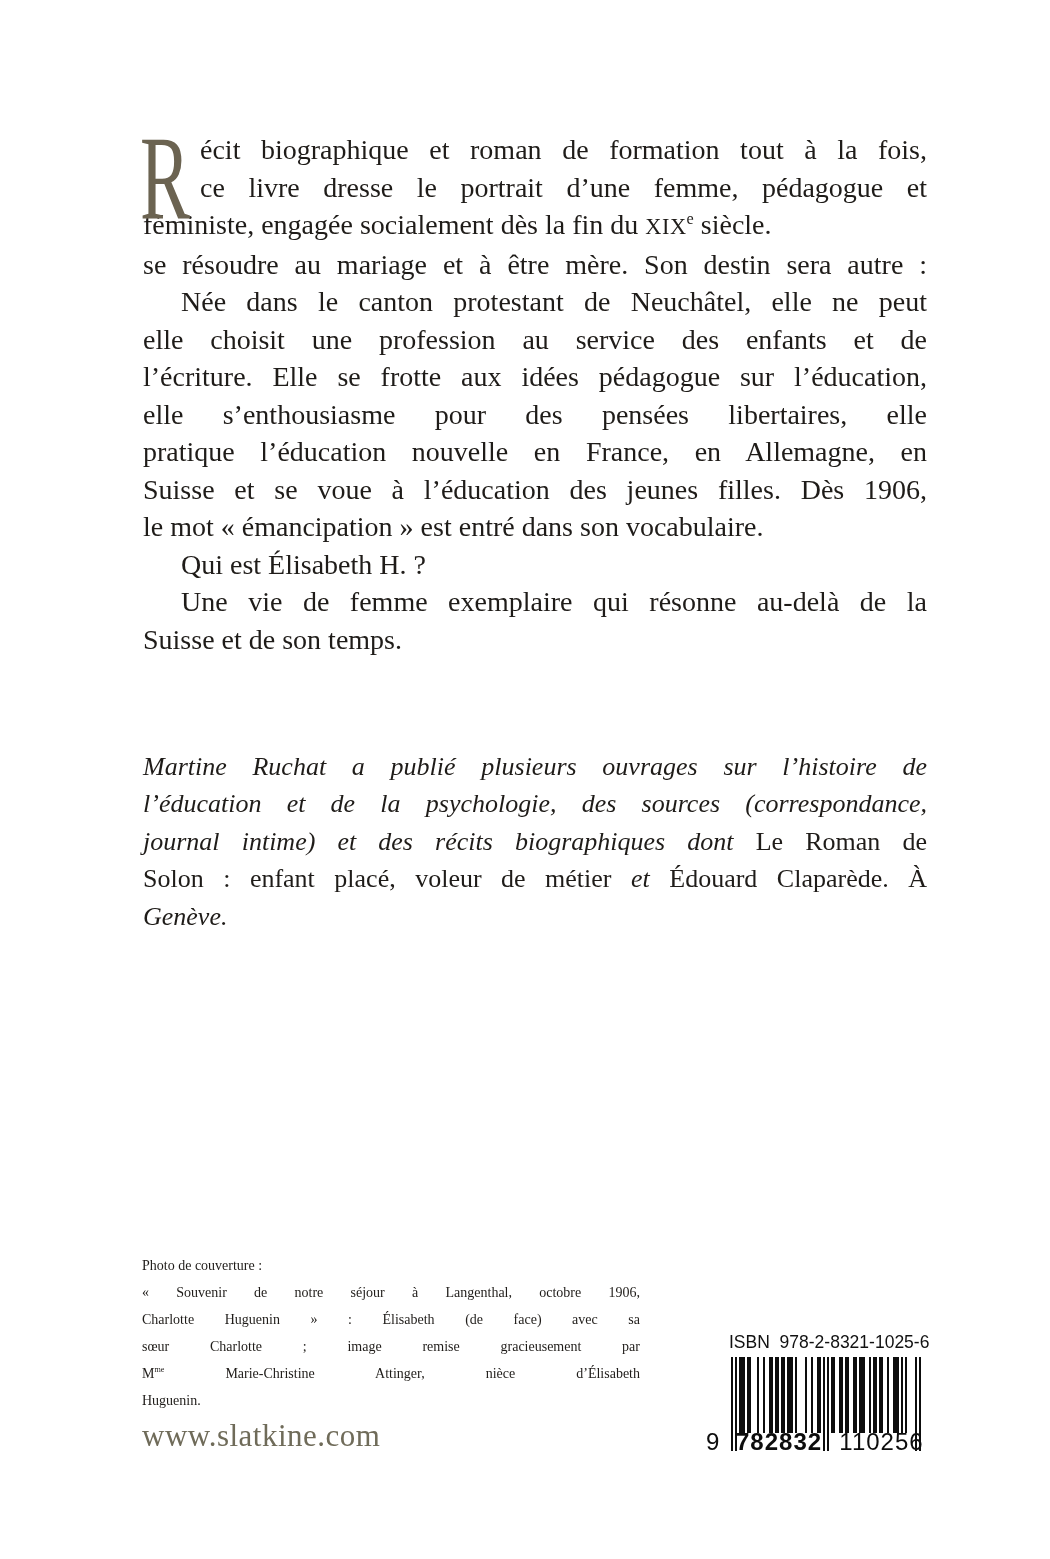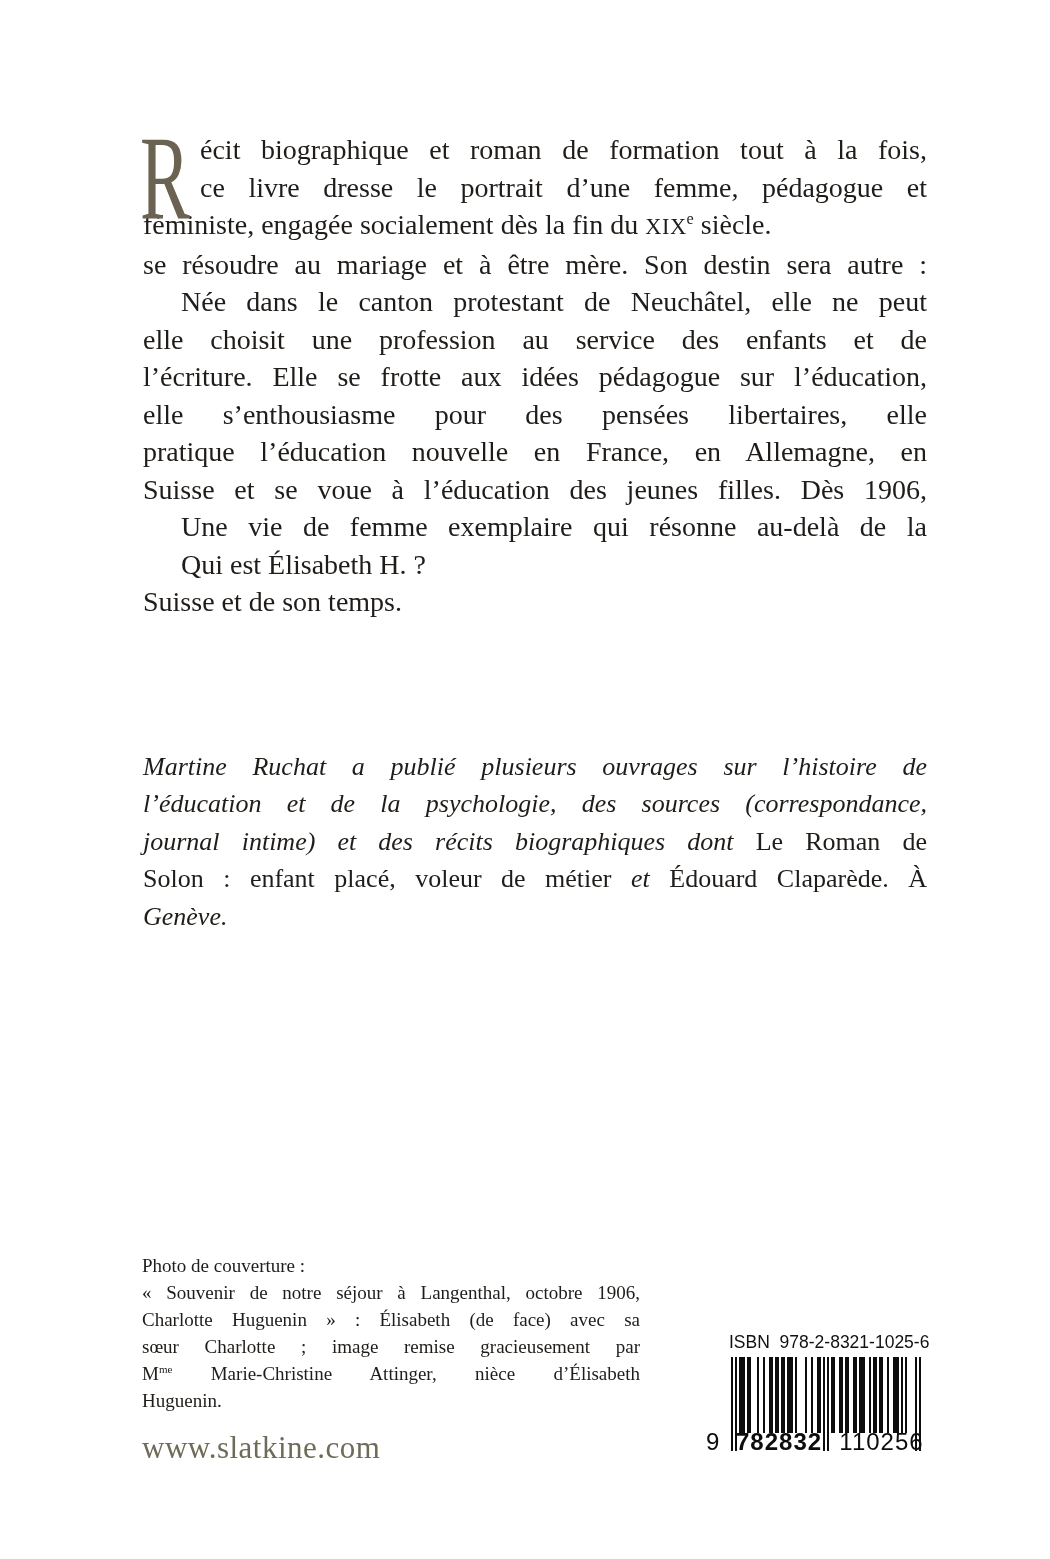--- a/index.html
+++ b/index.html
@@ -34,27 +34,27 @@
 
   
   #bio{
     position:absolute;left:143px;top:748px;width:784px;
     font-size:26px;line-height:37.4px;font-style:italic;
   }
 
   
   #credit{
     position:absolute;left:142px;top:1252px;width:498px;
-    font-size:19px;line-height:27px;
+    font-size:14px;line-height:27px;
   }
 
   
   #website{
     position:absolute;left:142px;top:1418px;
-    font-size:31px;letter-spacing:0.5px;color:#6f6b59;margin-top:12px;
+    font-size:31px;letter-spacing:0.5px;color:#6f6b59;
   }
 
   
   #barcode{position:absolute;left:703px;top:1332px;width:230px;}
   #isbn-label{
     font-family:"Liberation Sans", sans-serif;font-size:17.5px;color:#111;
     margin-left:26px;width:196px;text-align:center;white-space:pre;
   }
   #bars{position:relative;margin-left:28px;margin-top:4px;width:190px;height:94px;}
   .bar{position:absolute;top:0;background:#0d0d0d;height:76px;}
@@ -75,22 +75,23 @@
 <div class="tline dc"><span>écit biographique et roman de formation tout à la fois,</span></div>
     <div class="tline dc"><span>ce livre dresse le portrait d’une femme, pédagogue et</span></div>
     <div class="tline end"><span>féministe, engagée socialement dès la fin du </span><span class="sc">xix</span><span class="sup">e</span><span> siècle.</span></div>
     <div class="tline"><span>se résoudre au mariage et à être mère. Son destin sera autre :</span></div>
     <div class="tline ind"><span>Née dans le canton protestant de Neuchâtel, elle ne peut</span></div>
     <div class="tline"><span>elle choisit une profession au service des enfants et de</span></div>
     <div class="tline"><span>l’écriture. Elle se frotte aux idées pédagogue sur l’éducation,</span></div>
     <div class="tline"><span>elle s’enthousiasme pour des pensées libertaires, elle</span></div>
     <div class="tline"><span>pratique l’éducation nouvelle en France, en Allemagne, en</span></div>
     <div class="tline"><span>Suisse et se voue à l’éducation des jeunes filles. Dès 1906,</span></div>
+    <div class="tline end"><span>le mot « émancipation » est entré dans son vocabulaire.</span></div>
+    <div class="tline ind end"><span>Qui est Élisabeth H. ?</span></div>
     <div class="tline ind"><span>Une vie de femme exemplaire qui résonne au-delà de la</span></div>
-    <div class="tline ind end"><span>Qui est Élisabeth H. ?</span></div>
     <div class="tline end"><span>Suisse et de son temps.</span></div>
   </div>
 
 <div id="bio">
     <div class="tline"><span>Martine Ruchat a publié plusieurs ouvrages sur l’histoire de</span></div>
     <div class="tline"><span>l’éducation et de la psychologie, des sources (correspondance,</span></div>
     <div class="tline"><span>journal intime) et des récits biographiques dont </span><span class="rm">Le Roman de</span></div>
     <div class="tline"><span class="rm">Solon : enfant placé, voleur de métier</span><span> et </span><span class="rm">Édouard Claparède. À</span></div>
     <div class="tline end"><span>Genève.</span></div>
   </div>

